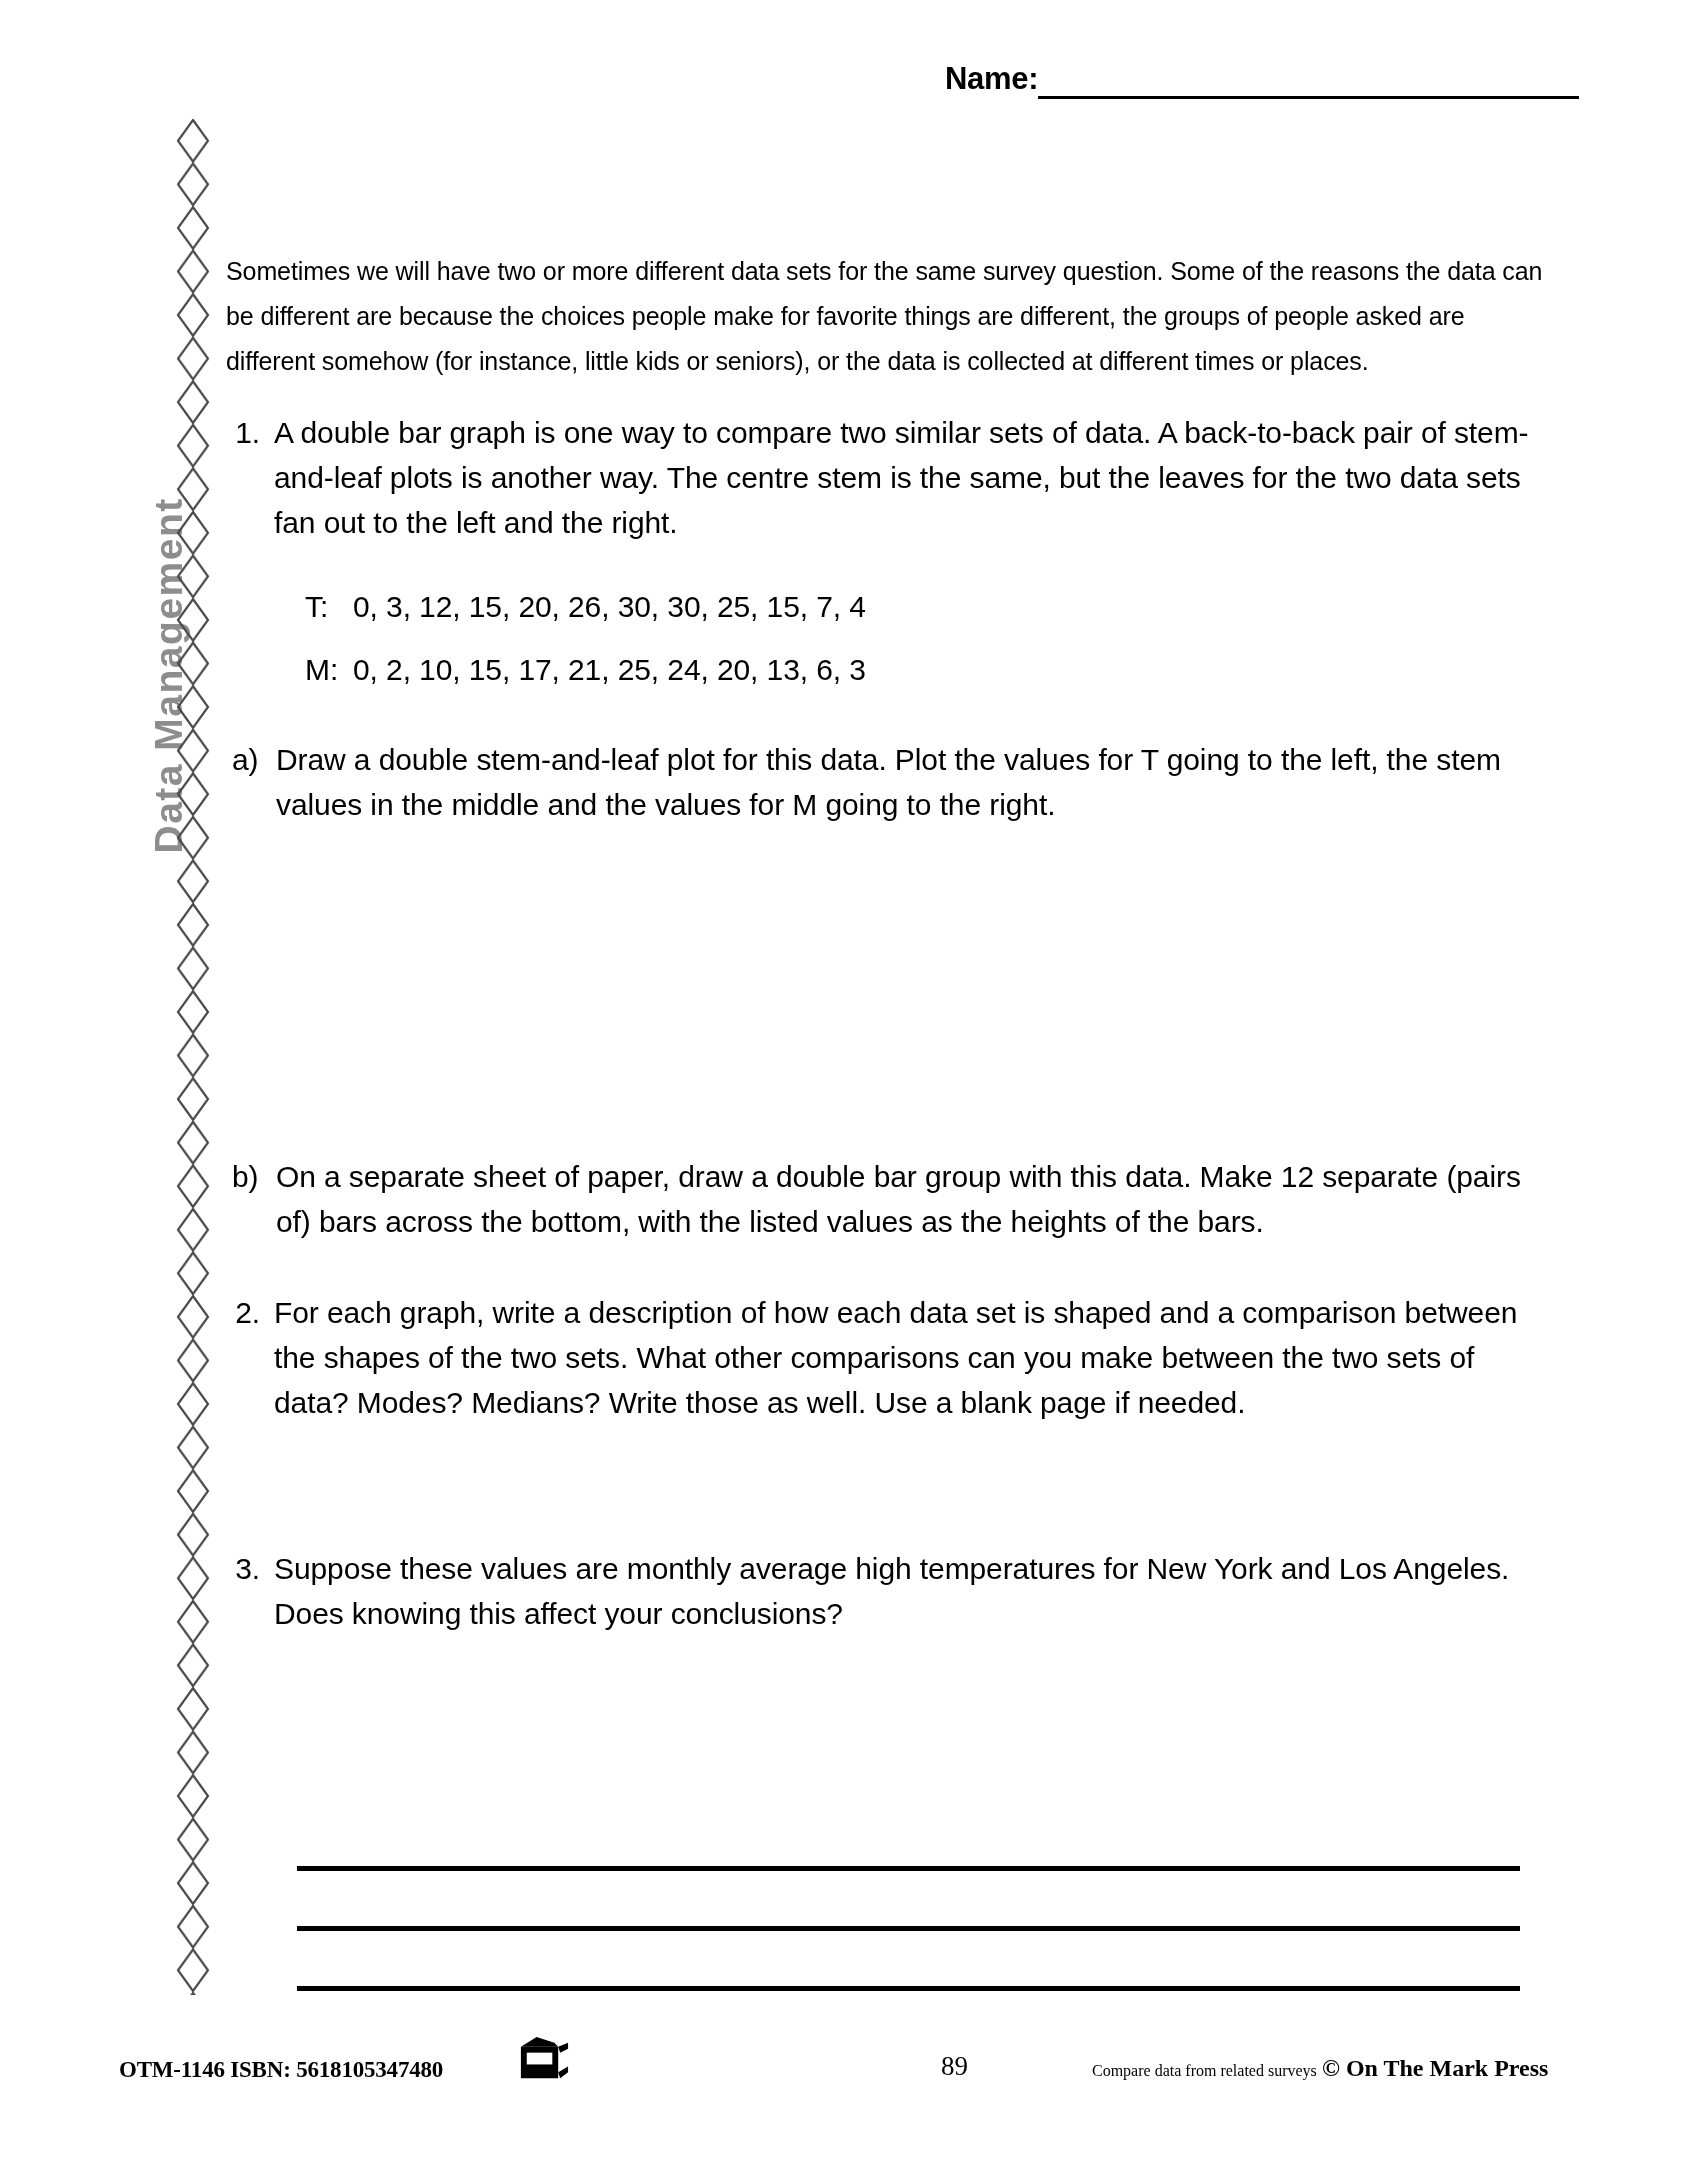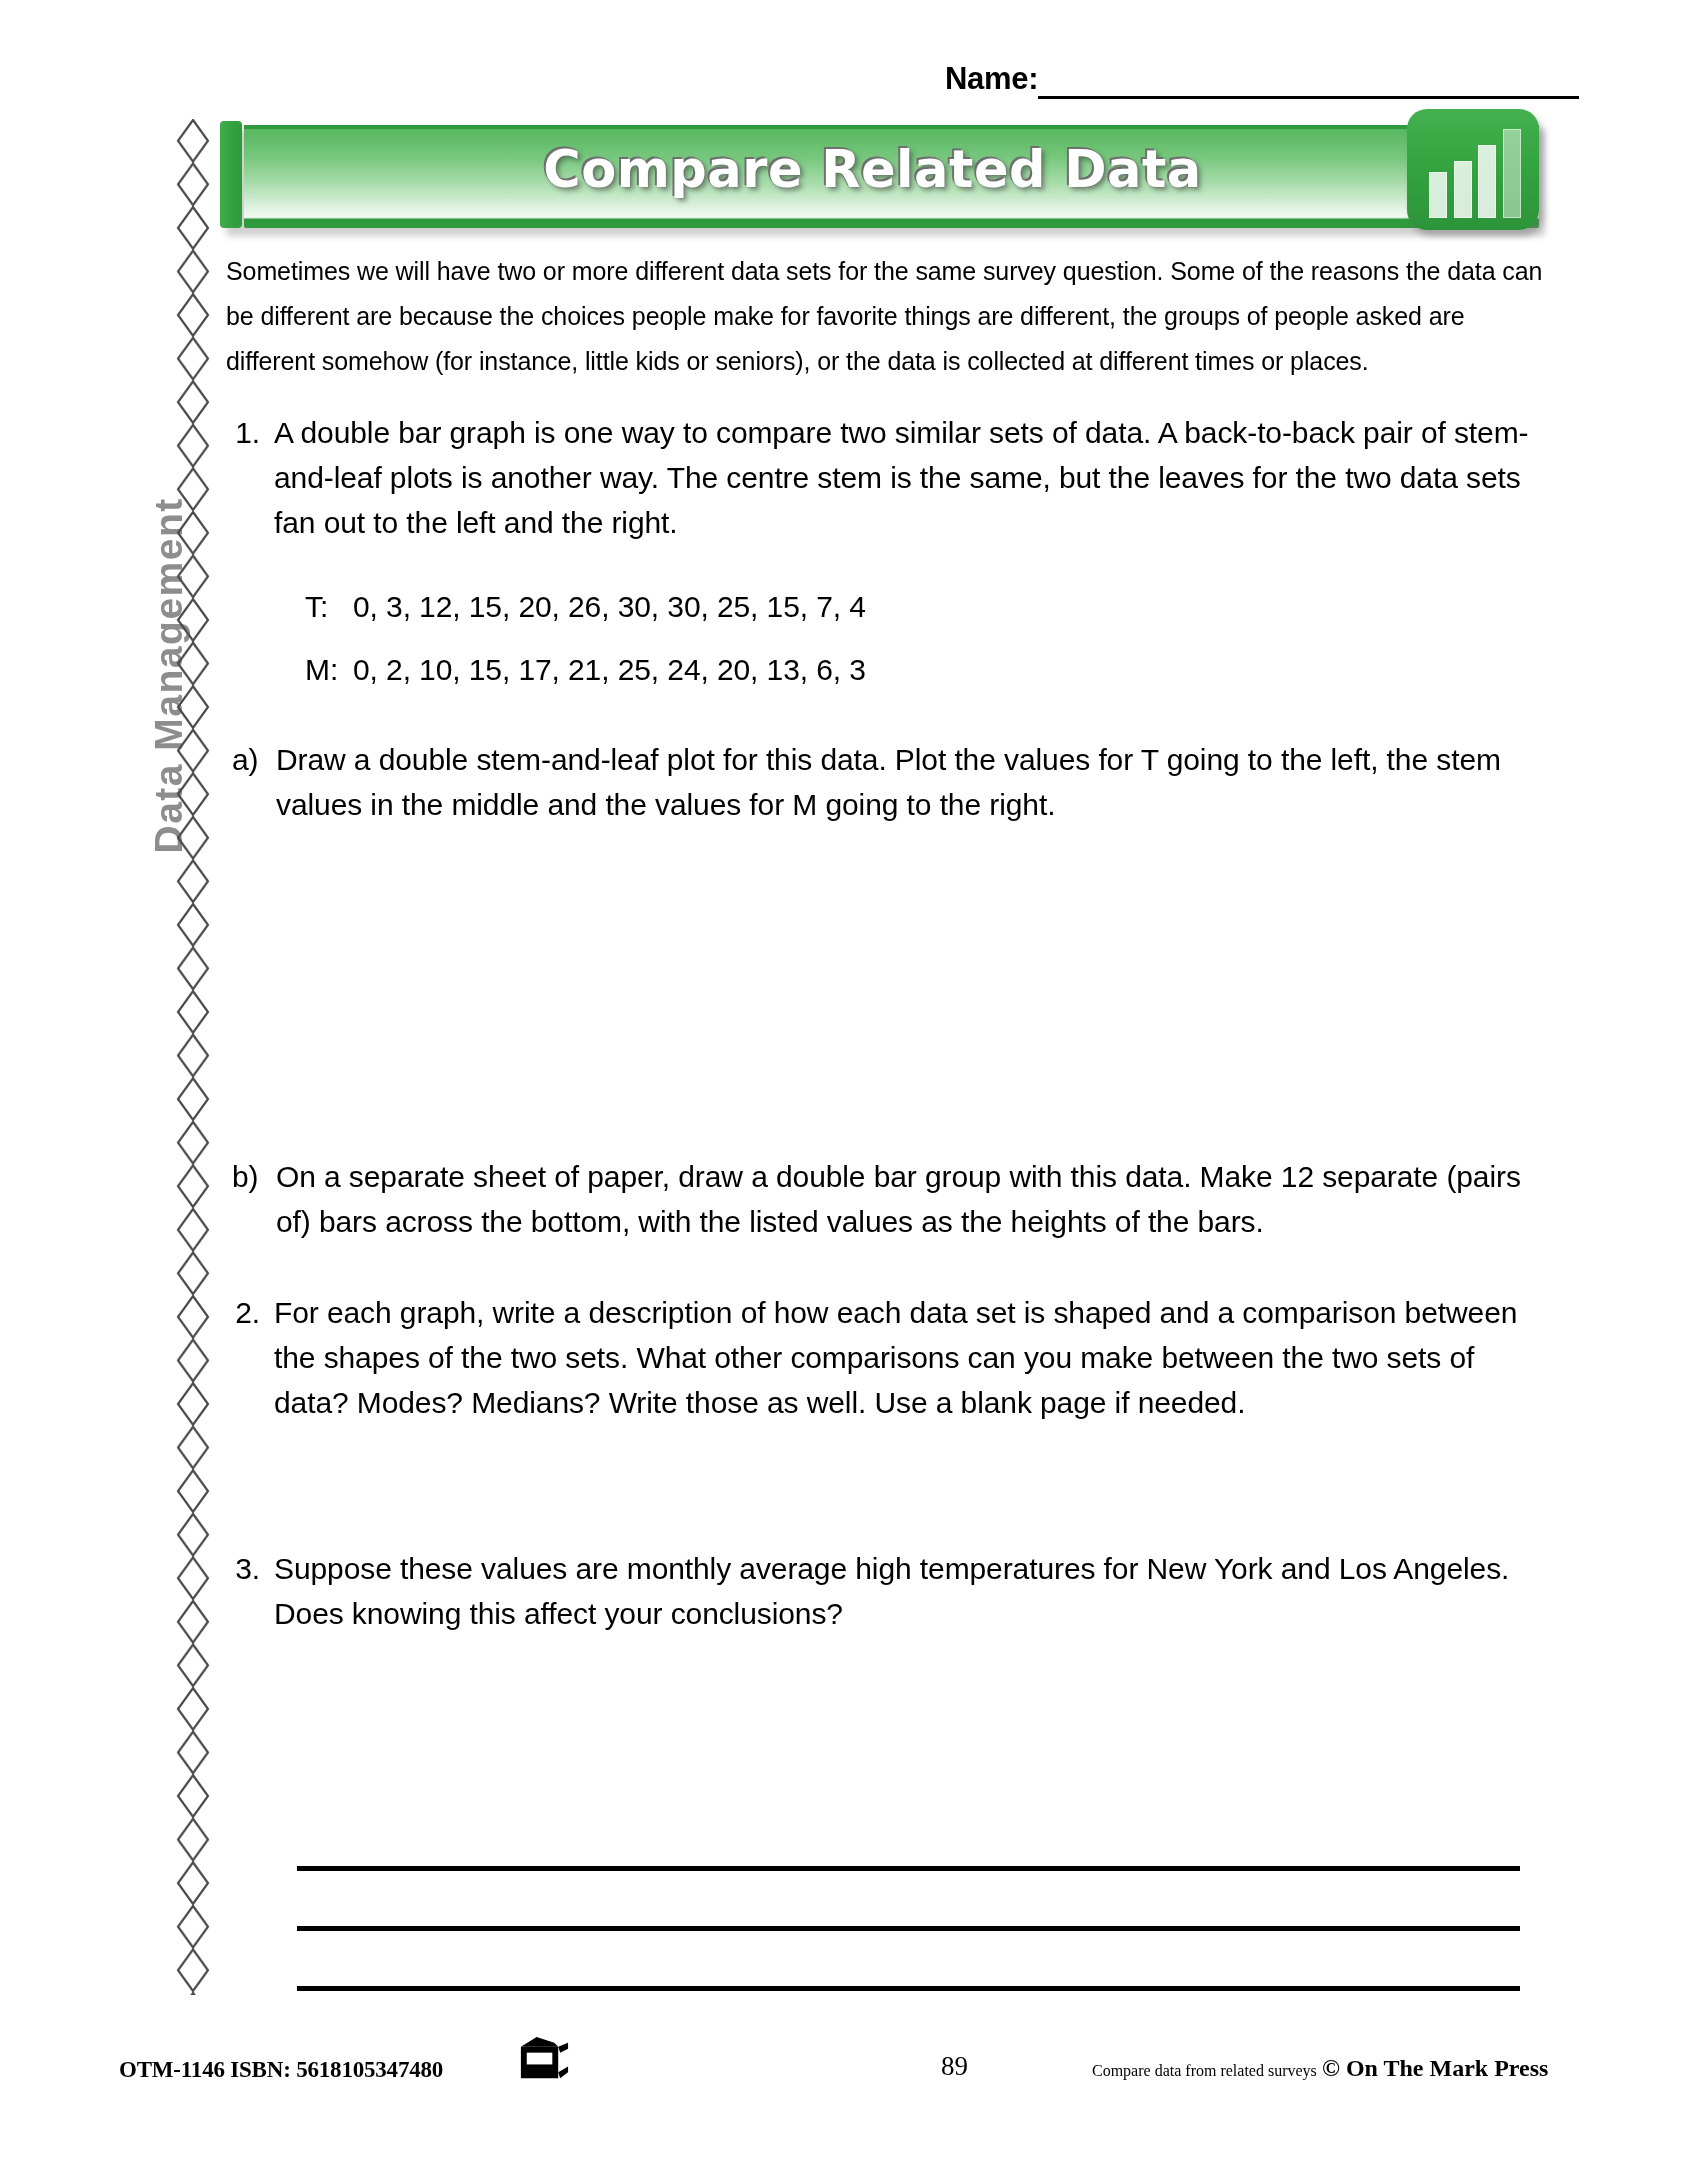--- a/index.html
+++ b/index.html
@@ -322,35 +322,20 @@
     <svg class="diamond-chain" viewBox="0 0 34 1895" preserveAspectRatio="none" xmlns="http://www.w3.org/2000/svg">
       <defs>
         <pattern id="diamondPat" x="0" y="0" width="34" height="44" patternUnits="userSpaceOnUse">
           <path d="M17 1 L32 22 L17 43 L2 22 Z" fill="none" stroke="#4a4a4a" stroke-width="2.2"></path>
         </pattern>
       </defs>
       <rect x="0" y="0" width="34" height="1895" fill="url(#diamondPat)"></rect>
     </svg>
   </div>
 
-  <div class="banner">
-    <div class="banner-shadow"></div>
-    <div class="banner-body"></div>
-    <div class="banner-toprule"></div>
-    <div class="banner-leftcap"></div>
-    <div class="banner-title">Compare Related Data</div>
-    <div class="banner-badge">
-      <div class="badge-bars">
-        <div class="badge-bar b1"></div>
-        <div class="badge-bar b2"></div>
-        <div class="badge-bar b3"></div>
-        <div class="badge-bar b4"></div>
-      </div>
-    </div>
-  </div>
 
   <div class="content">
 
     <div class="para">Sometimes we will have two or more different data sets for the same survey question. Some of the reasons the data can be different are because the choices people make for favorite things are different, the groups of people asked are different somehow (for instance, little kids or seniors), or the data is collected at different times or places.</div>
 
     <div class="qlist">
 
       <div class="q-item">
         <div class="q-num">1.</div>
         <div class="q-text">A double bar graph is one way to compare two similar sets of data. A back-to-back pair of stem-and-leaf plots is another way. The centre stem is the same, but the leaves for the two data sets fan out to the left and the right.</div>

